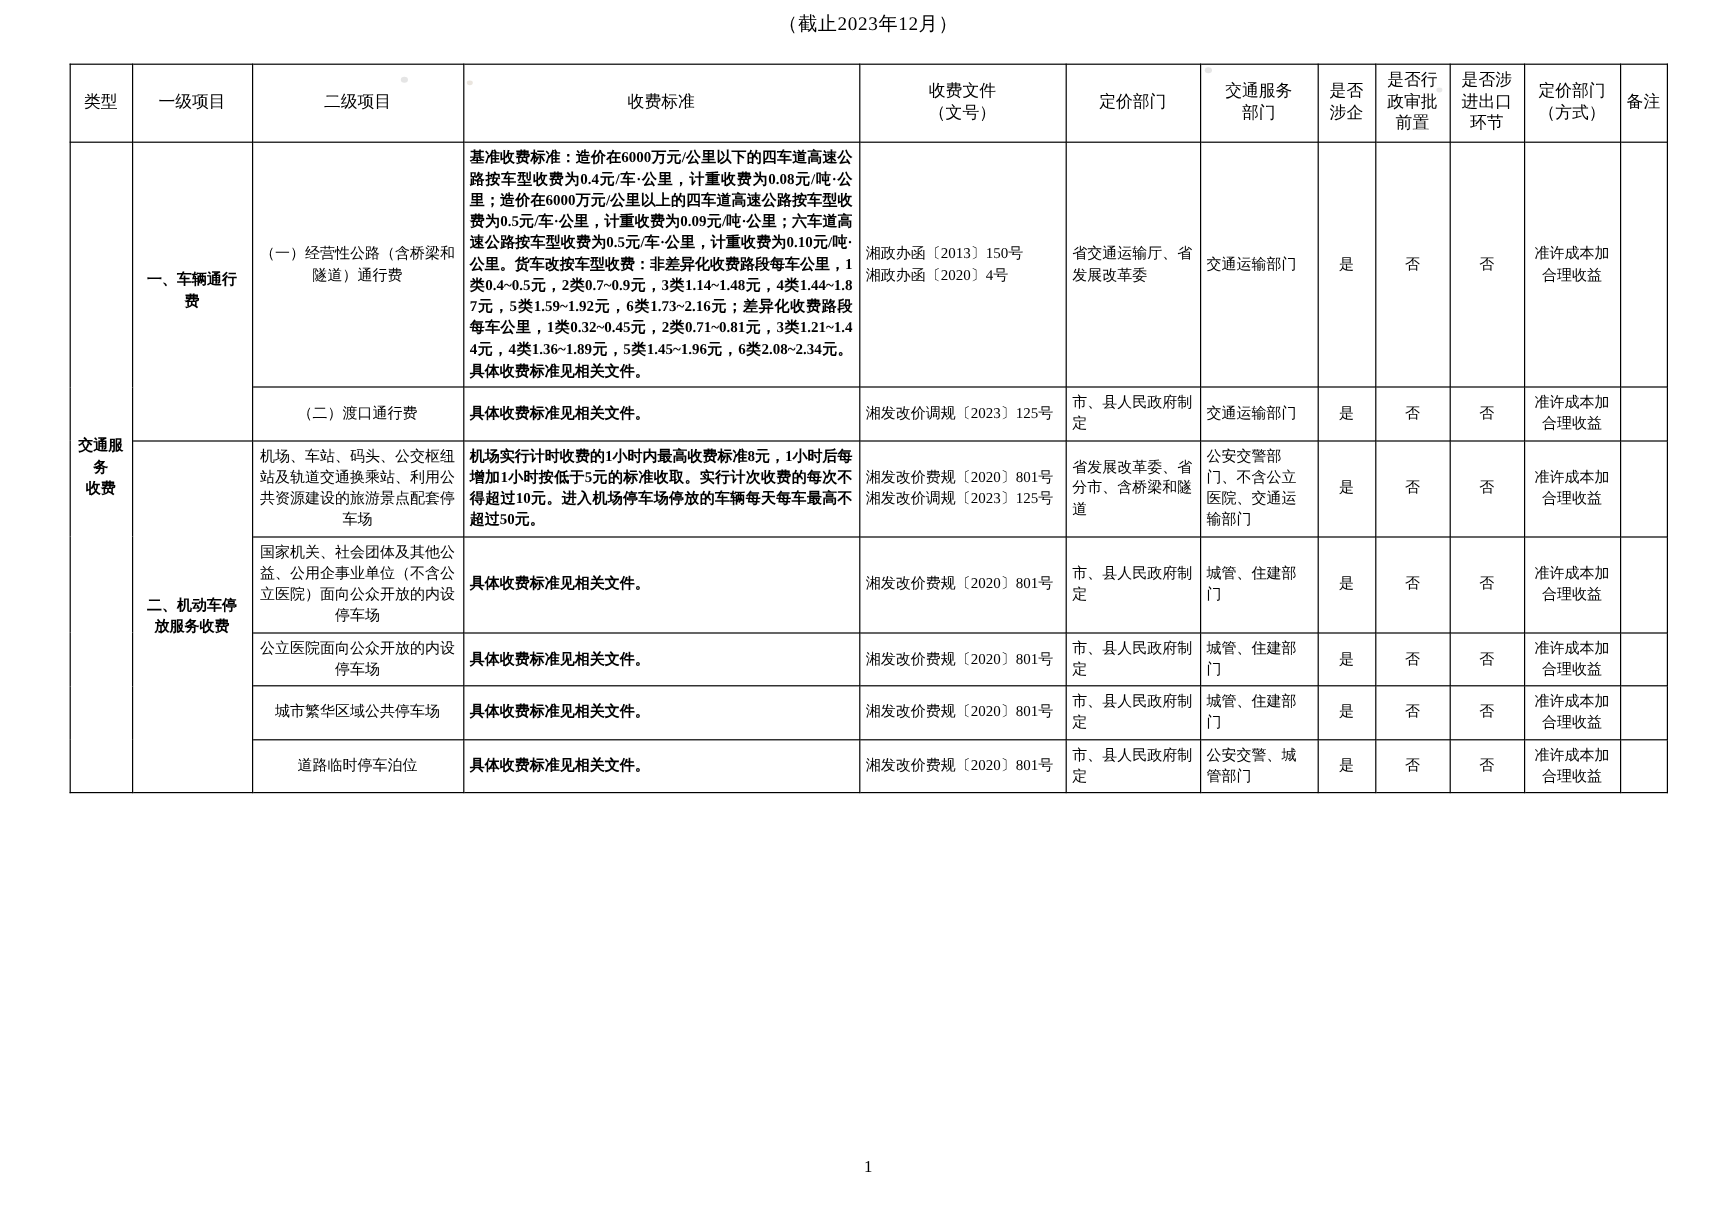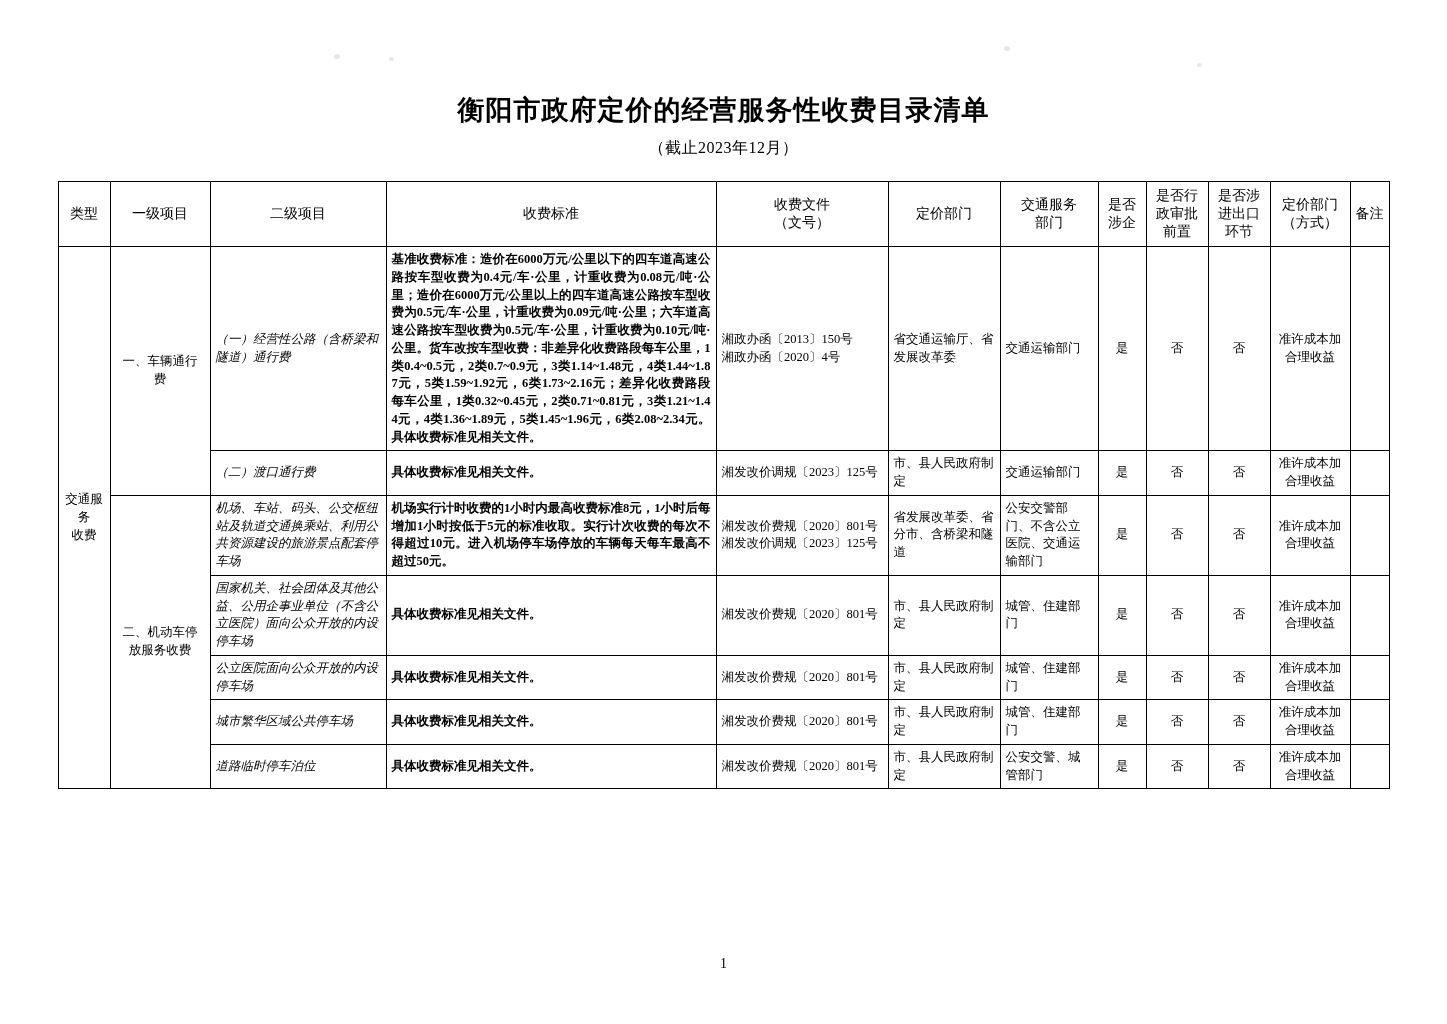--- a/index.html
+++ b/index.html
@@ -82,43 +82,42 @@
   .c-imex      { width: 62px; }
   .c-method    { width: 80px; }
   .c-remark    { width: 39px; }
 
   td.center { text-align: center; }
   td.just {
     text-align: justify;
     text-align-last: left;
     font-weight: bold;
   }
-  td.lvl2cell { text-align: left; font-style: italic; }
-  .vert-mid { vertical-align: middle; }
+  td.lvl2cell { text-align: center; }
+  .vert-mid { vertical-align: middle; font-weight: bold; }
 
   .page-number {
     position: absolute;
     bottom: 52px;
     left: 0;
     width: 100%;
     text-align: center;
     font-size: 14px;
   }
 </style>
 </head>
 <body>
 
 <div class="page">
 
   <div class="speck s1"></div>
   <div class="speck s2"></div>
   <div class="speck s3"></div>
   <div class="speck s4"></div>
 
-  <h1 class="doc-title">衡阳市政府定价的经营服务性收费目录清单</h1>
   <div class="doc-subtitle">（截止2023年12月）</div>
 
   <table class="main">
     <colgroup>
       <col class="c-type">
         <col class="c-lvl1">
         <col class="c-lvl2">
         <col class="c-standard">
       <col class="c-docnum">
         <col class="c-dept">

